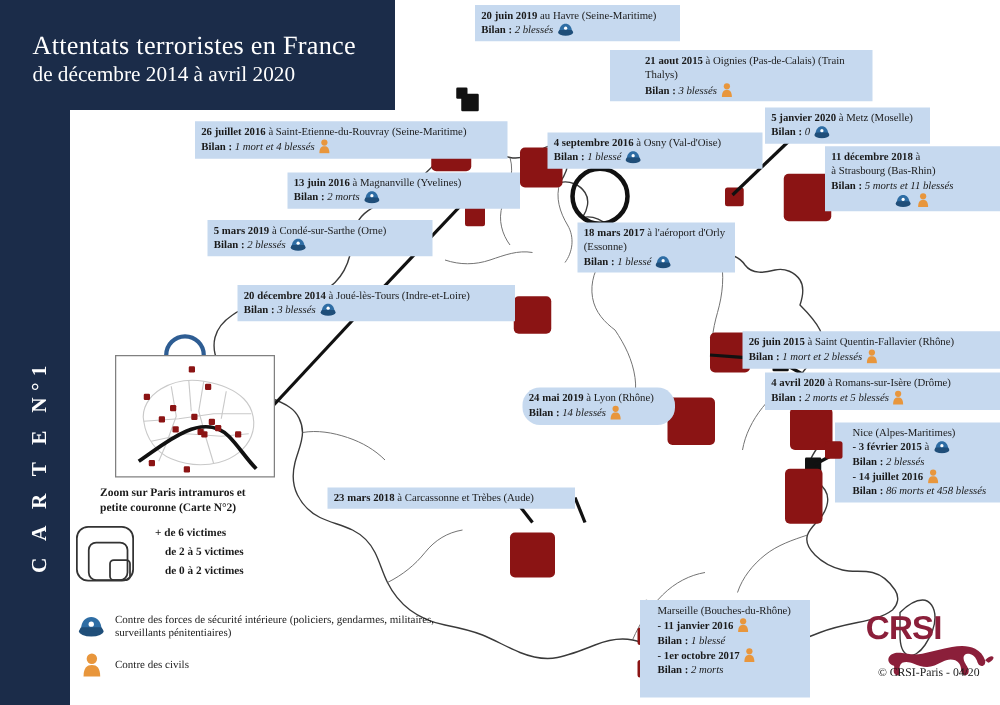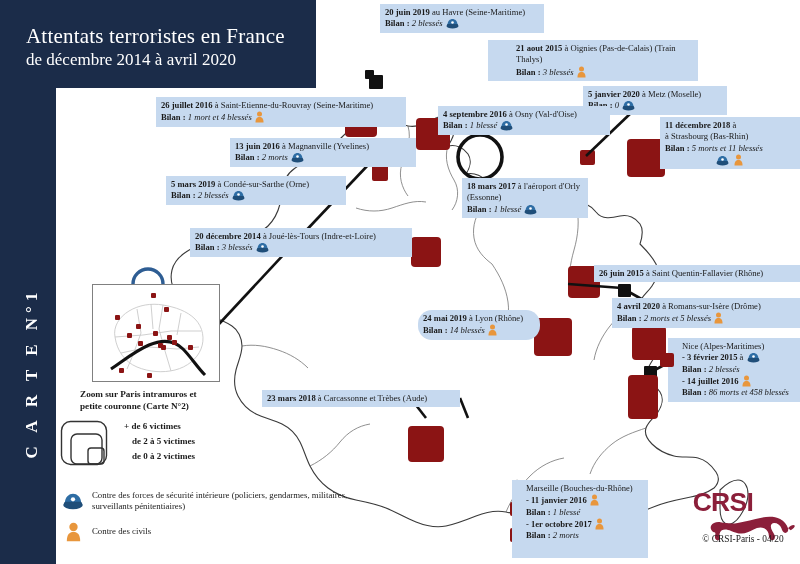--- a/index.html
+++ b/index.html
@@ -210,21 +210,21 @@
   <div class="callout" style="left:488px;top:40px;width:210px;padding-left:28px;">
     <div><b>21 aout 2015</b> <span>à Oignies (Pas-de-Calais) (Train Thalys)</span></div>
     <div><b>Bilan :</b> <i>3 blessés</i>
       <svg class="ico ico-civil" viewBox="0 0 18 24">
           <circle cx="9" cy="6" r="5" fill="#e8963c"></circle>
           <path d="M1,23 C1,15 4,12 9,12 C14,12 17,15 17,23 Z" fill="#e8963c"></path>
         </svg>
     </div>
   </div>
 
-  <div class="callout" style="left:583px;top:86px;width:144px;">
+  <div class="callout" style="left:612px;top:86px;width:132px;">
     <div><b>5 janvier 2020</b> <span>à Metz (Moselle)</span></div>
     <div><b>Bilan :</b> <i>0</i>
       <svg class="ico ico-police" viewBox="0 0 26 22">
           <ellipse cx="13" cy="16" rx="12" ry="5" fill="#1f4e79"></ellipse>
           <path d="M3,14 C3,6 8,2 13,2 C18,2 23,6 23,14 Z" fill="#2e6da4"></path>
           <rect x="2" y="12" width="22" height="4" rx="2" fill="#1f4e79"></rect>
           <circle cx="13" cy="9" r="2.6" fill="#ffffff"></circle>
         </svg>
     </div>
   </div>
@@ -313,20 +313,26 @@
           <ellipse cx="13" cy="16" rx="12" ry="5" fill="#1f4e79"></ellipse>
           <path d="M3,14 C3,6 8,2 13,2 C18,2 23,6 23,14 Z" fill="#2e6da4"></path>
           <rect x="2" y="12" width="22" height="4" rx="2" fill="#1f4e79"></rect>
           <circle cx="13" cy="9" r="2.6" fill="#ffffff"></circle>
         </svg>
     </div>
   </div>
 
   <div class="callout" style="left:594px;top:265px;width:206px;">
     <div><b>26 juin 2015</b> <span>à Saint Quentin-Fallavier (Rhône)</span></div>
+    <div><b>Bilan :</b> <i>1 mort et 2 blessés</i>
+      <svg class="ico ico-civil" viewBox="0 0 18 24">
+          <circle cx="9" cy="6" r="5" fill="#e8963c"></circle>
+          <path d="M1,23 C1,15 4,12 9,12 C14,12 17,15 17,23 Z" fill="#e8963c"></path>
+        </svg>
+    </div>
   </div>
 
   <div class="callout" style="left:612px;top:298px;width:188px;">
     <div><b>4 avril 2020</b> <span>à Romans-sur-Isère (Drôme)</span></div>
     <div><b>Bilan :</b> <i>2 morts et 5 blessés</i>
       <svg class="ico ico-civil" viewBox="0 0 18 24">
           <circle cx="9" cy="6" r="5" fill="#e8963c"></circle>
           <path d="M1,23 C1,15 4,12 9,12 C14,12 17,15 17,23 Z" fill="#e8963c"></path>
         </svg>
     </div>

